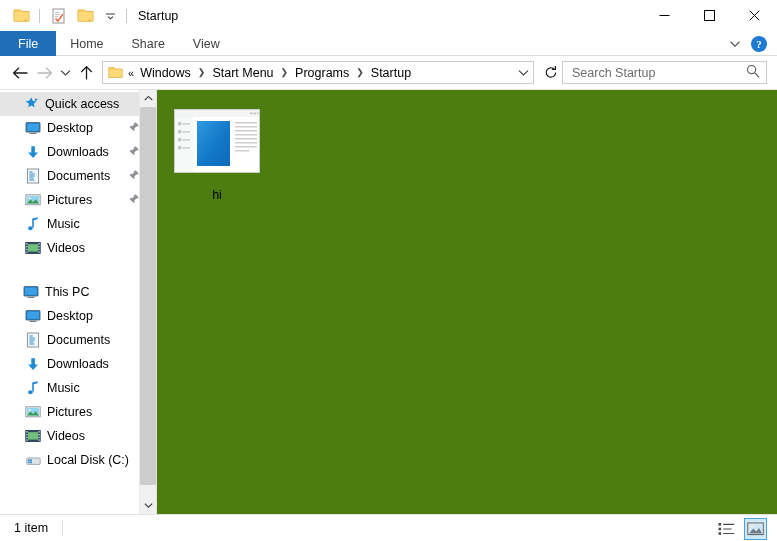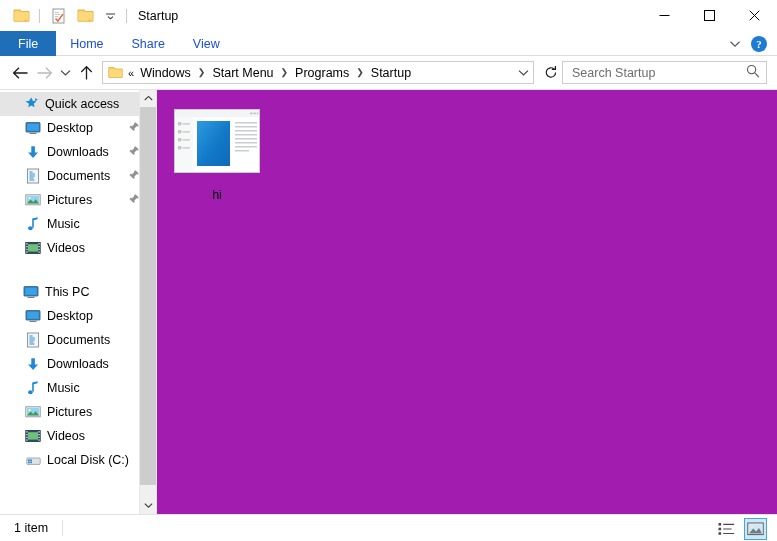--- a/index.html
+++ b/index.html
@@ -32,21 +32,21 @@
   .wc { width: 45px; height: 31px; display: flex; align-items: center; justify-content: center; }
 
   
   .ribbon {
     position: relative; height: 25px; background: #ffffff;
     display: flex; align-items: stretch;
     border-bottom: 1px solid #dcdcdc;
   }
   .tab {
     display: flex; align-items: center; justify-content: center;
-    padding: 0 14px; font-size: 12.5px; color: #1d4ed8; height: 25px;
+    padding: 0 14px; font-size: 12.5px; color: #404040; height: 25px;
   }
   .tab-file { background: #1e6fb8; color: #fff; padding: 0 18px; }
   .ribbon-right { position: absolute; right: 4px; top: 0; height: 25px; display: flex; align-items: center; gap: 6px; }
   .ribbon-caret { width: 20px; height: 22px; display:flex; align-items:center; justify-content:center; }
   .help-icon {
     width: 16px; height: 16px; border-radius: 50%;
     background: #1e7bd4; color: #fff; font-size: 11px; font-weight: bold;
     display: flex; align-items: center; justify-content: center;
     margin-right: 6px; font-family: "Liberation Serif", serif;
   }
@@ -121,21 +121,21 @@
   .vs-arrow.up { top: 0; }
   .vs-arrow.down { bottom: 0; }
   .vs-thumb {
     position: absolute; left: 0; width: 17px; top: 17px; height: 378px;
     background: #cdcdcd;
   }
 
   .pane-split { width: 1px; background: #e3e3e3; }
 
   
-  .filepane { position: relative; flex: 1; background: #a21caf; }
+  .filepane { position: relative; flex: 1; background: #4d7c0f; }
   .file-grid { padding: 14px 0 0 14px; display: flex; flex-wrap: wrap; }
   .file-item {
     width: 92px; display: flex; flex-direction: column; align-items: center;
     padding: 4px 0 2px 0;
   }
   .file-icon-wrap { width: 88px; height: 66px; display: flex; align-items: center; justify-content: center; }
   .file-name { margin-top: 14px; font-size: 12.5px; color: #000; text-align: center; }
 
   
   .statusbar {

